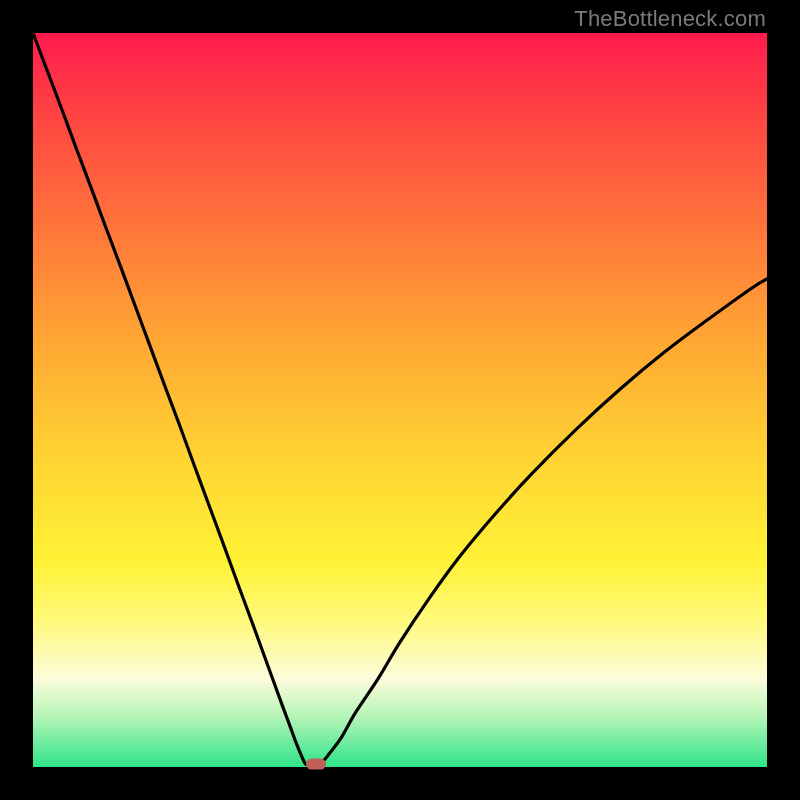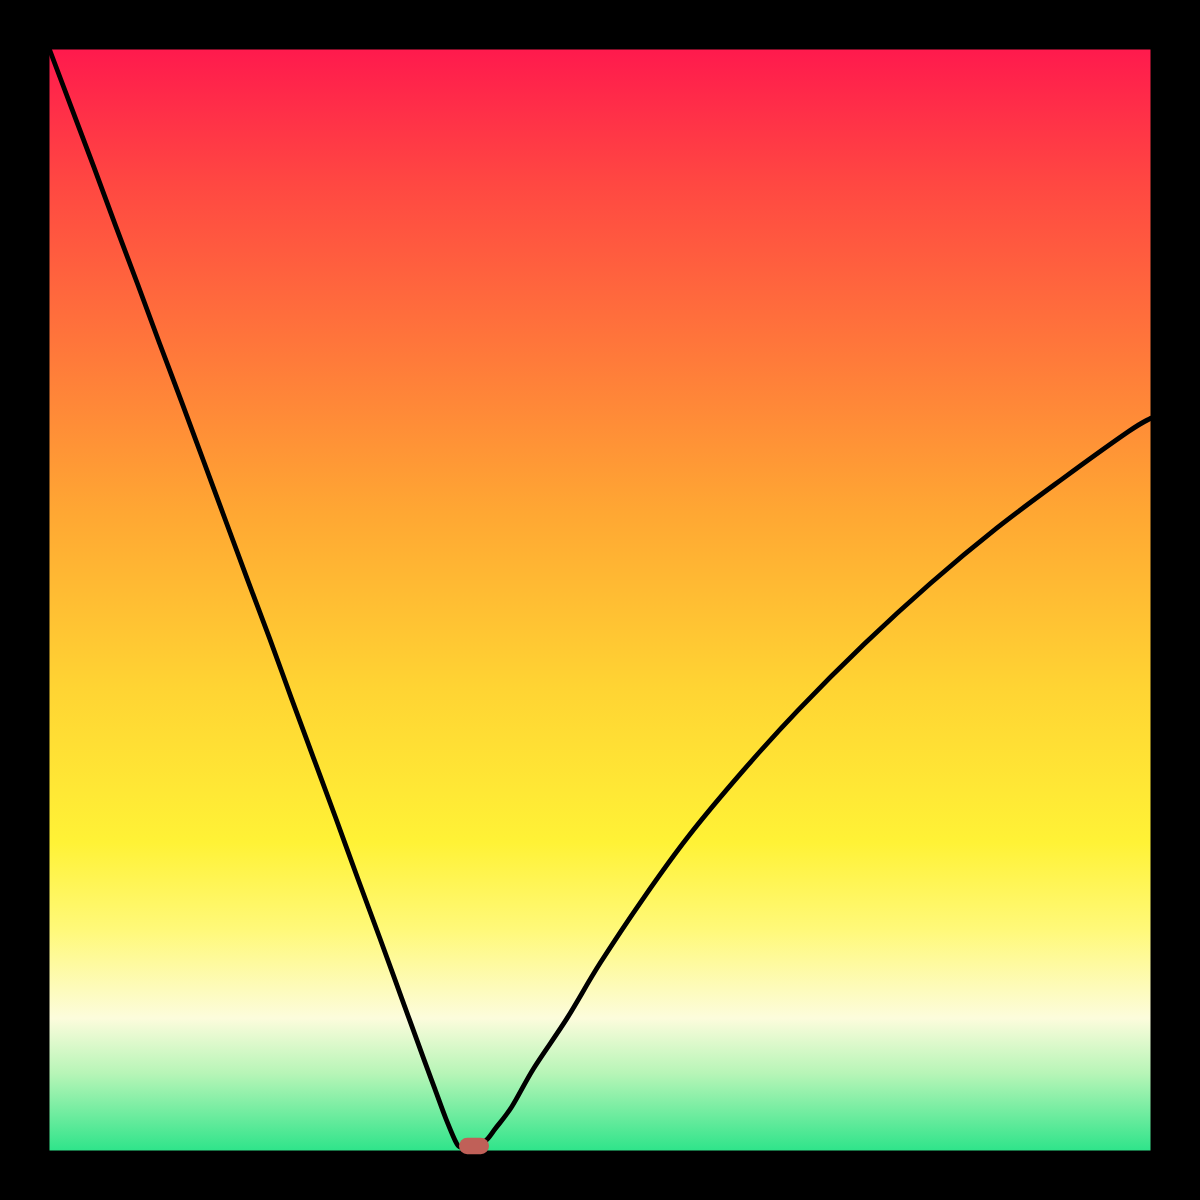--- a/index.html
+++ b/index.html
@@ -63,19 +63,20 @@
     height: 11px;
     border-radius: 6px;
     background: #c06058;
     transform: translate(-50%, -50%);
   }
 </style>
 </head>
 <body>
 
 <div class="frame">
+  <div class="watermark">TheBottleneck.com</div>
   <div class="plot">
     <svg class="curve" viewBox="0 0 734 734" preserveAspectRatio="none">
       <path id="curve-path" d="M 0.00 0.00 C 2.45 6.48, 9.79 25.93, 14.68 38.90 C 19.57 51.87, 24.47 64.71, 29.36 77.80 C 34.25 90.89, 39.15 104.35, 44.04 117.44 C 48.93 130.53, 53.83 143.25, 58.72 156.34 C 63.61 169.43, 68.51 182.89, 73.40 195.98 C 78.29 209.07, 83.19 221.79, 88.08 234.88 C 92.97 247.97, 97.87 261.30, 102.76 274.52 C 107.65 287.73, 112.55 300.94, 117.44 314.15 C 122.33 327.36, 127.23 340.70, 132.12 353.79 C 137.01 366.88, 141.91 379.48, 146.80 392.69 C 151.69 405.90, 156.59 419.73, 161.48 433.06 C 166.37 446.39, 171.27 459.48, 176.16 472.70 C 181.05 485.91, 185.95 499.00, 190.84 512.33 C 195.73 525.67, 200.63 539.37, 205.52 552.70 C 210.41 566.04, 215.31 579.00, 220.20 592.34 C 225.09 605.67, 229.99 619.25, 234.88 632.71 C 239.77 646.16, 245.89 663.05, 249.56 673.08 C 253.23 683.11, 254.45 686.29, 256.90 692.90 C 259.35 699.50, 261.79 706.60, 264.24 712.71 C 266.69 718.83, 269.75 726.42, 271.58 729.60 C 273.41 732.78, 274.03 731.43, 275.25 731.80 C 276.47 732.16, 276.47 732.41, 278.92 731.80 C 281.37 731.19, 286.87 730.21, 289.93 728.13 C 292.99 726.05, 294.21 723.23, 297.27 719.32 C 300.33 715.41, 304.00 711.37, 308.28 704.64 C 312.56 697.91, 316.84 688.74, 322.96 678.95 C 329.08 669.16, 337.64 657.54, 344.98 645.92 C 352.32 634.30, 358.44 622.68, 367.00 609.22 C 375.56 595.76, 386.57 579.25, 396.36 565.18 C 406.15 551.11, 414.71 538.88, 425.72 524.81 C 436.73 510.74, 450.19 494.84, 462.42 480.77 C 474.65 466.70, 485.66 454.47, 499.12 440.40 C 512.58 426.33, 528.48 410.43, 543.16 396.36 C 557.84 382.29, 572.52 368.84, 587.20 355.99 C 601.88 343.14, 616.56 330.91, 631.24 319.29 C 645.92 307.67, 660.60 297.03, 675.28 286.26 C 689.96 275.49, 709.53 261.43, 719.32 254.70 C 729.11 247.97, 731.55 247.36, 734.00 245.89" fill="none" stroke="#000" stroke-width="3.2" stroke-linejoin="round" stroke-linecap="round"></path>
     </svg>
     <div class="marker" id="marker" style="left: 282.59px; top: 731.064px;"></div>
   </div>
 </div>
 
 </body></html>

